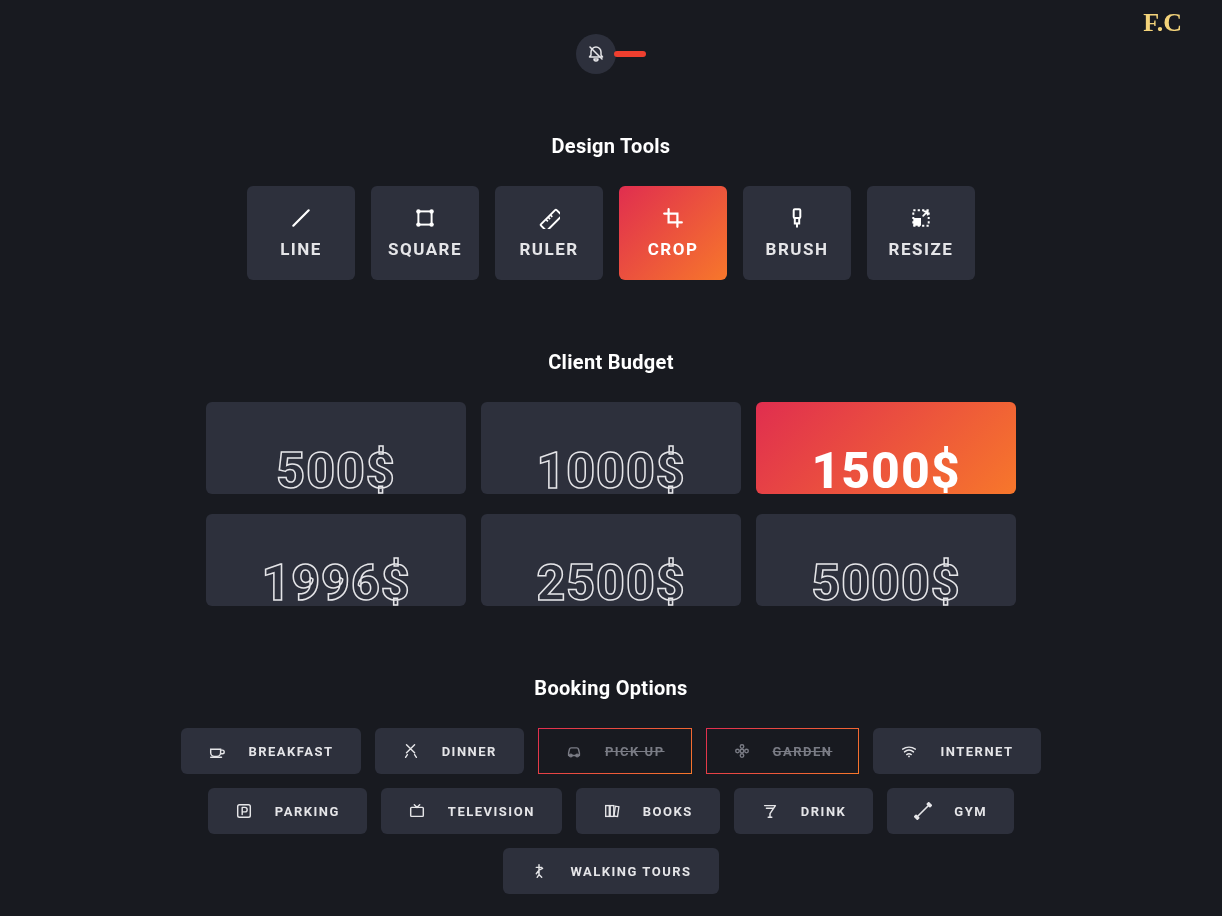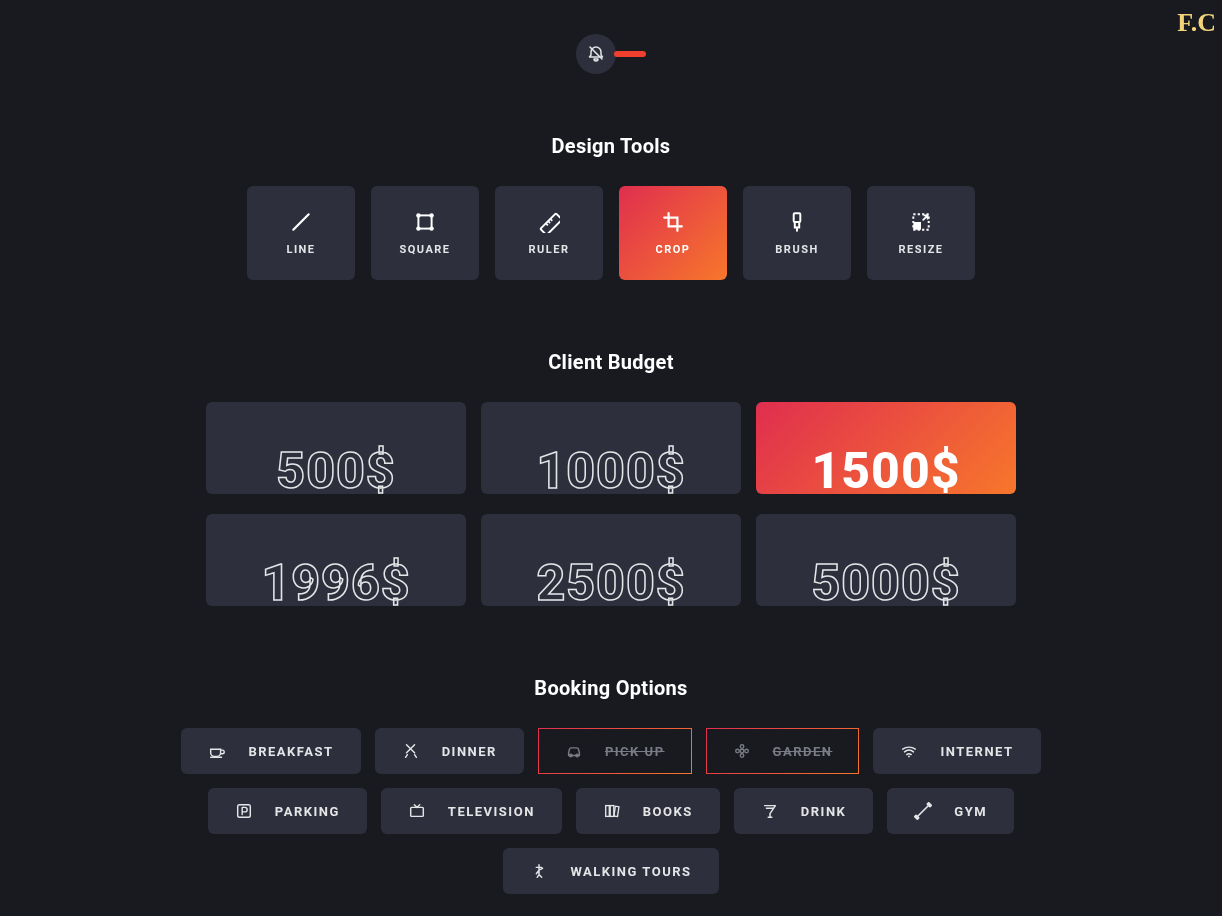--- a/index.html
+++ b/index.html
@@ -7,21 +7,21 @@
     background:#181a20;
     width:1222px;
     height:916px;
     font-family: -apple-system, BlinkMacSystemFont, "Segoe UI", Roboto, "Helvetica Neue", Arial, sans-serif;
     color:#e5e5e8;
     position:relative;
     overflow:hidden;
   }
   .logo {
     position:absolute;
-    top:8px; right:6px;
+    top:8px; right:40px;
     font-family: Georgia, "Times New Roman", serif;
     font-weight:700;
     font-size:26px;
     color:#f3d37a;
     letter-spacing:0px;
   }
   .page {
     width:100%;
     display:flex;
     flex-direction:column;
@@ -67,21 +67,21 @@
     display:flex;flex-direction:column;
     align-items:center;justify-content:center;
     gap:10px;
     cursor:pointer;
   }
   .tool.active {
     background:linear-gradient(135deg,#e02e4f 0%,#f7772b 100%);
   }
   .tool .icon { color:#ffffff; }
   .tool .label {
-    font-size:11px;
+    font-size:17px;
     font-weight:700;
     letter-spacing:1.5px;
     color:#e5e5e8;
   }
   .tool.active .label { color:#ffffff; }
   
   .budgets {
     display:grid;
     grid-template-columns:repeat(3, 260px);
     gap:20px 15px;

